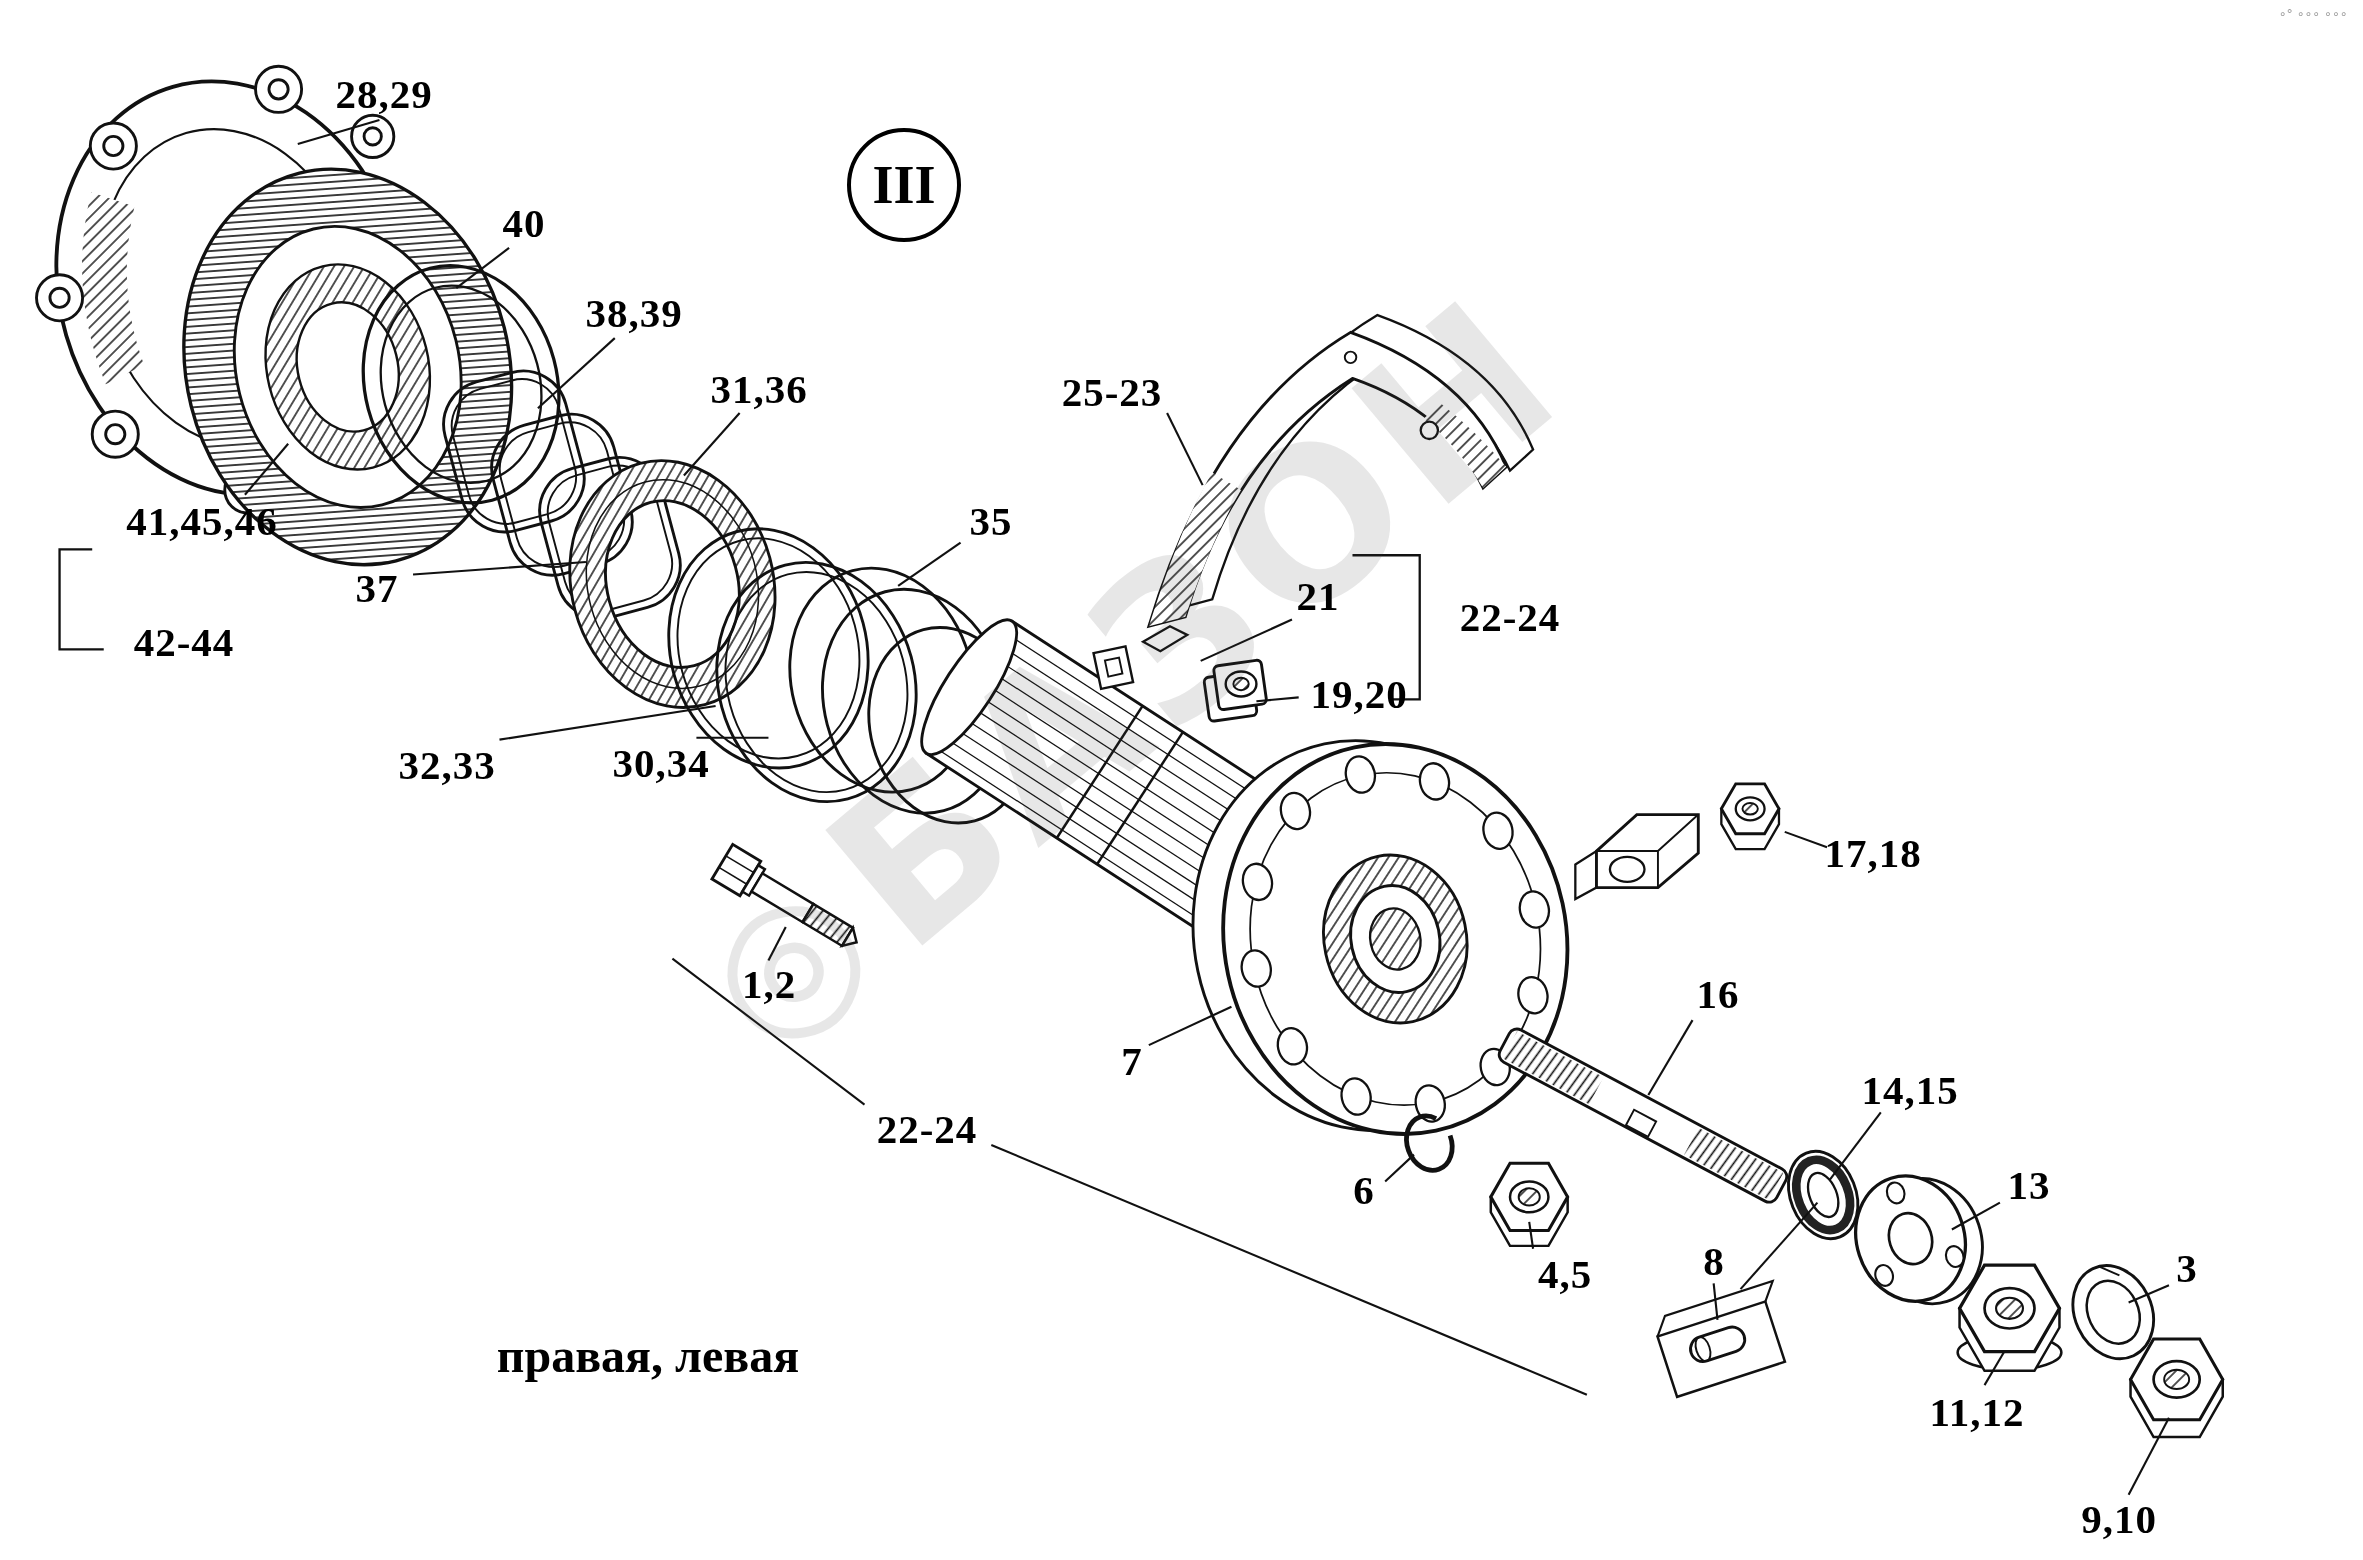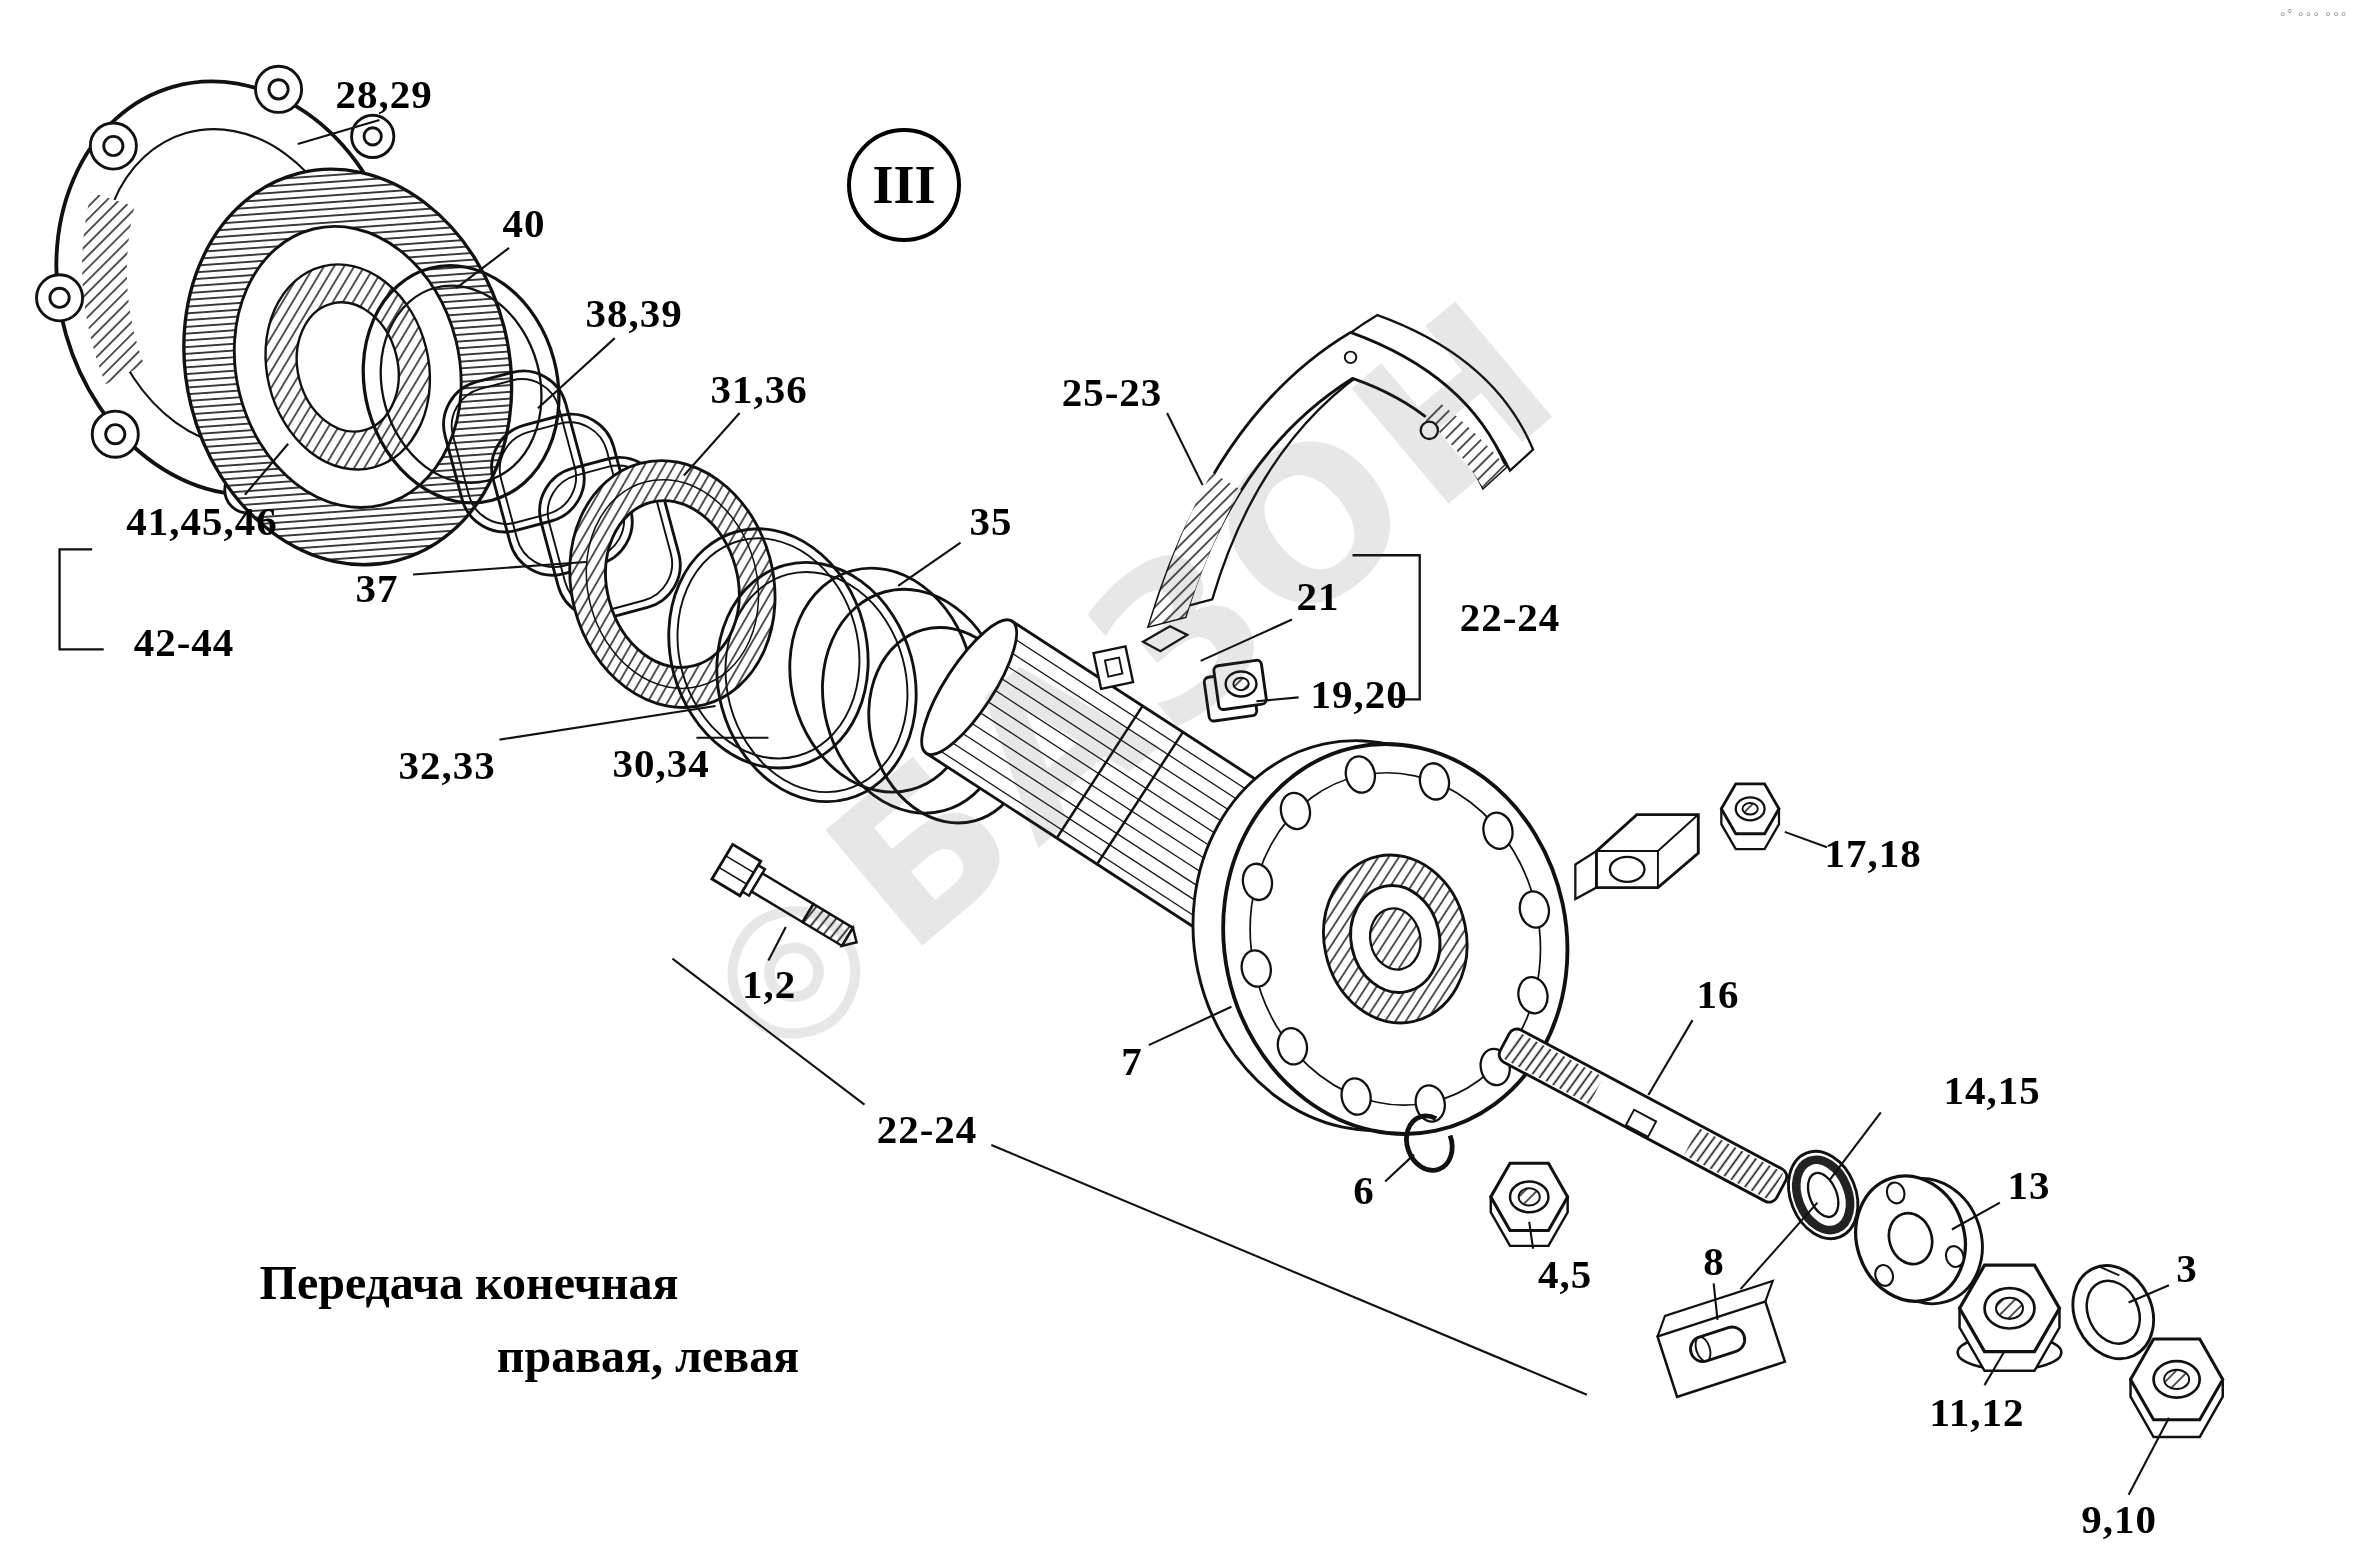--- a/index.html
+++ b/index.html
@@ -358,27 +358,26 @@
   <div class="lbl" style="left:1318px; top:596px;">21</div>
   <div class="lbl" style="left:1510px; top:617px;">22-24</div>
   <div class="lbl" style="left:1359px; top:694px;">19,20</div>
   <div class="lbl" style="left:184px;  top:642px;">42-44</div>
   <div class="lbl" style="left:447px;  top:765px;">32,33</div>
   <div class="lbl" style="left:661px;  top:763px;">30,34</div>
   <div class="lbl" style="left:1873px; top:853px;">17,18</div>
   <div class="lbl" style="left:769px;  top:984px;">1,2</div>
   <div class="lbl" style="left:1718px; top:994px;">16</div>
   <div class="lbl" style="left:1132px; top:1061px;">7</div>
-  <div class="lbl" style="left:1992px; top:1090px;text-align:right;">14,15</div>
+  <div class="lbl" style="left:1910px; top:1090px;text-align:right;">14,15</div>
   <div class="lbl" style="left:927px;  top:1129px;">22-24</div>
   <div class="lbl" style="left:2029px; top:1185px;">13</div>
   <div class="lbl" style="left:1364px; top:1190px;">6</div>
   <div class="lbl" style="left:2187px; top:1268px;">3</div>
   <div class="lbl" style="left:1533px; top:1274px;margin-left:32px;">4,5</div>
   <div class="lbl" style="left:1714px; top:1261px;">8</div>
   <div class="lbl" style="left:1977px; top:1412px;">11,12</div>
   <div class="lbl" style="left:2119px; top:1519px;">9,10</div>
 
-  <div class="title-line" style="left:469px; top:1282px;">Передача конечная</div>
   <div class="title-line" style="left:648px; top:1355px;">правая, левая</div>
 
 </div>
 
 
 </body></html>

